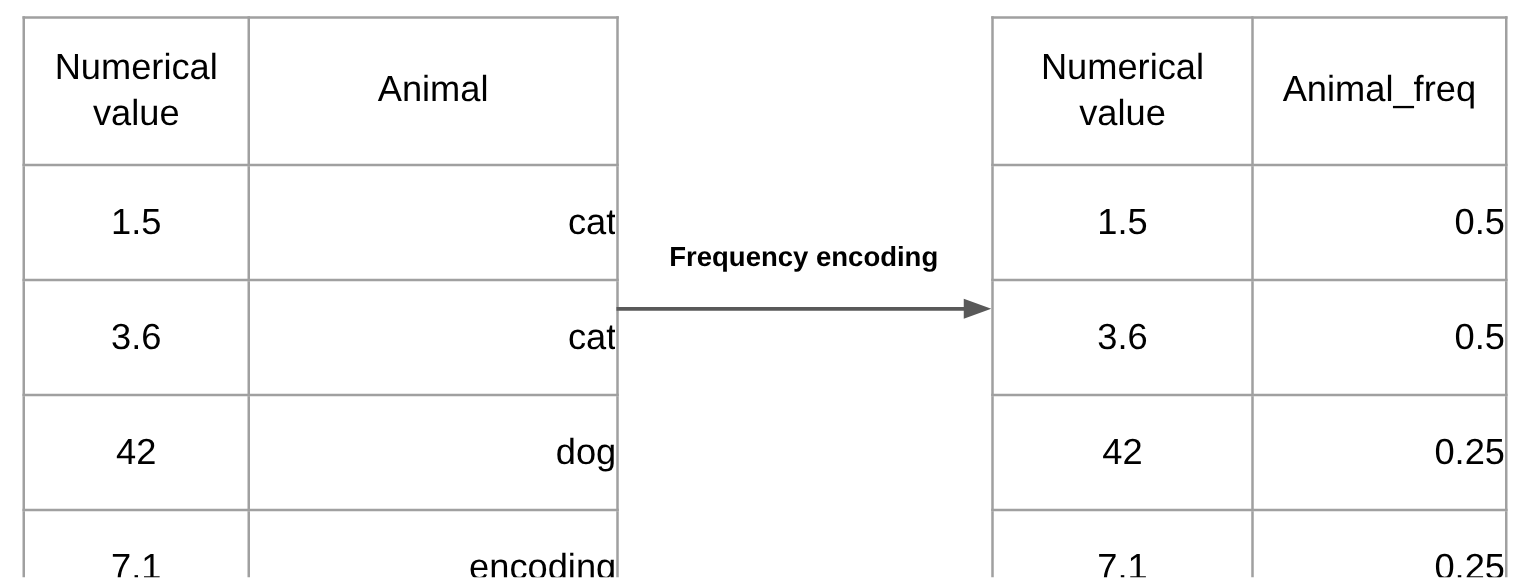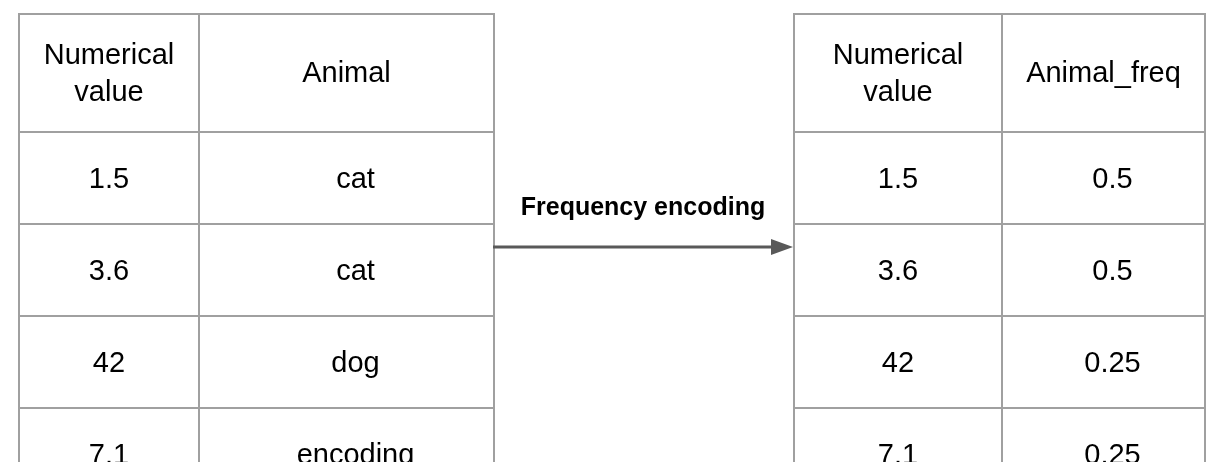--- a/index.html
+++ b/index.html
@@ -33,33 +33,33 @@
     overflow: hidden;
   }
   .tbl thead tr { height: 118px; }
   .tbl tbody tr { height: 92px; }
   .tbl th {
     text-align: center;
     padding: 0 12px;
     line-height: 1.28;
   }
   td.cell-num { text-align: center; padding: 0; }
-  td.cell-text { text-align: center; padding: 0 0 0 18px; border-radius: 10px; }
+  td.cell-text { text-align: right; padding: 0 0 0 18px; border-radius: 10px; }
   .tbl-left  { left: 18px;  width: 475px; }
   .tbl-right { left: 793px; width: 411px; }
   .middle {
     position: absolute;
     left: 493px;
     top: 186px;
     width: 300px;
     text-align: center;
   }
   .transform-label {
     font-weight: bold;
-    font-size: 25px;
+    font-size: 22px;
     line-height: 40px;
     white-space: nowrap;
   }
   .arrow-svg { display: block; margin-top: 8px; }
   .arrow-svg line    { stroke: var(--arrow); stroke-width: 3; }
   .arrow-svg polygon { fill: var(--arrow); }
 </style>
 </head>
 <body>
 

